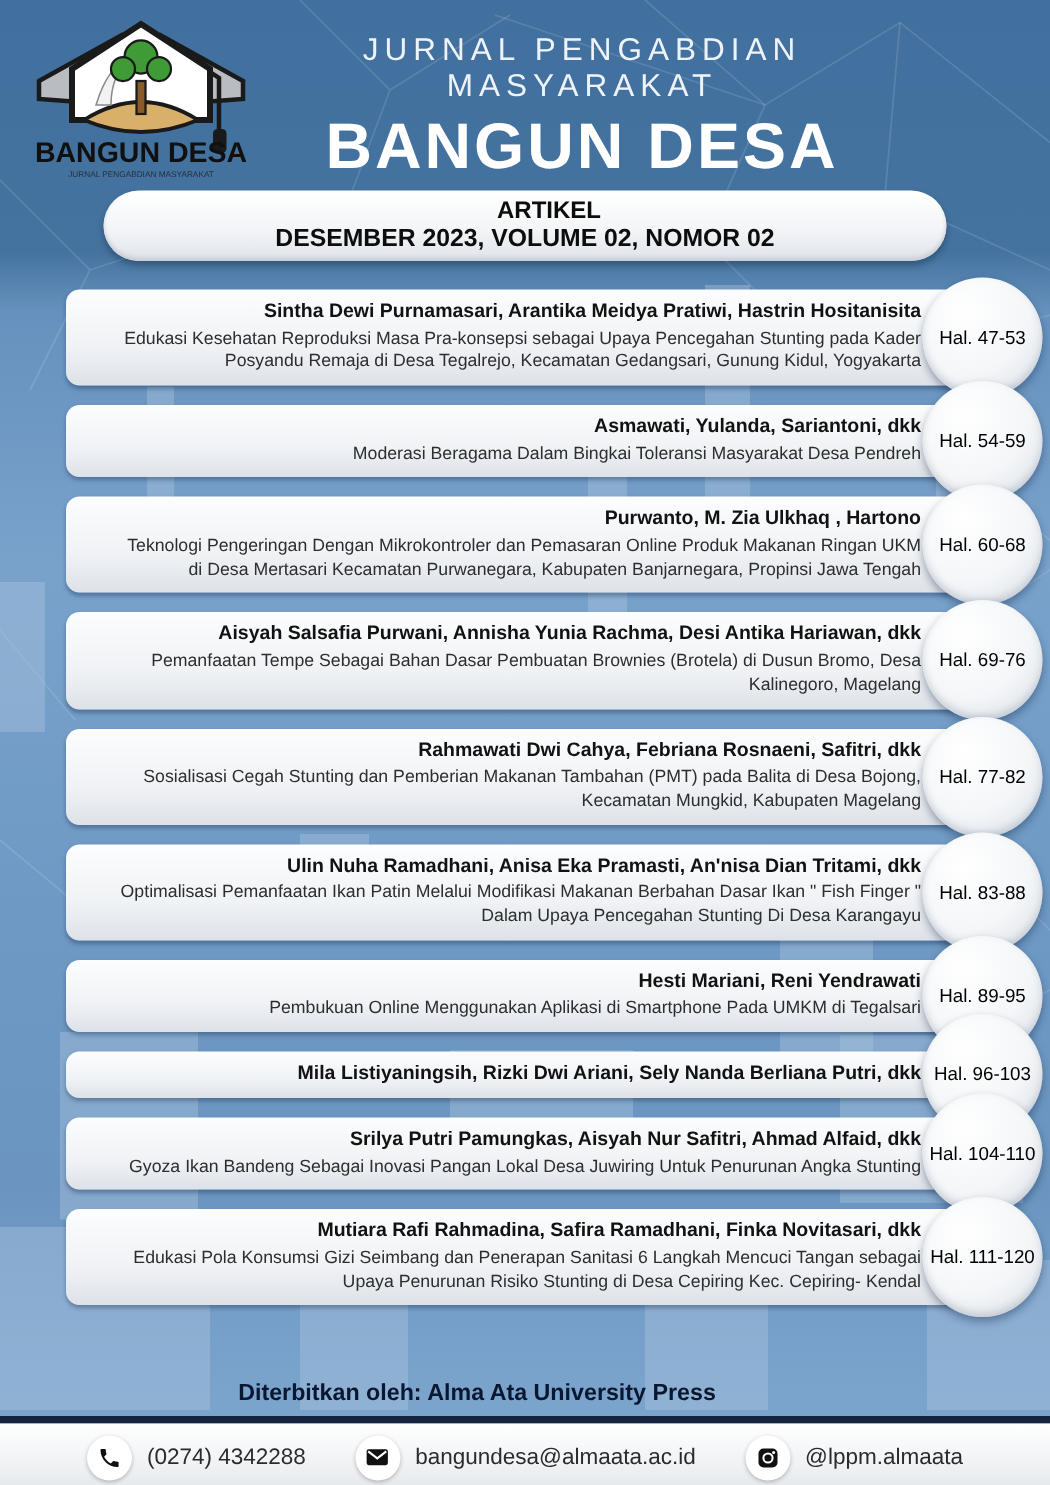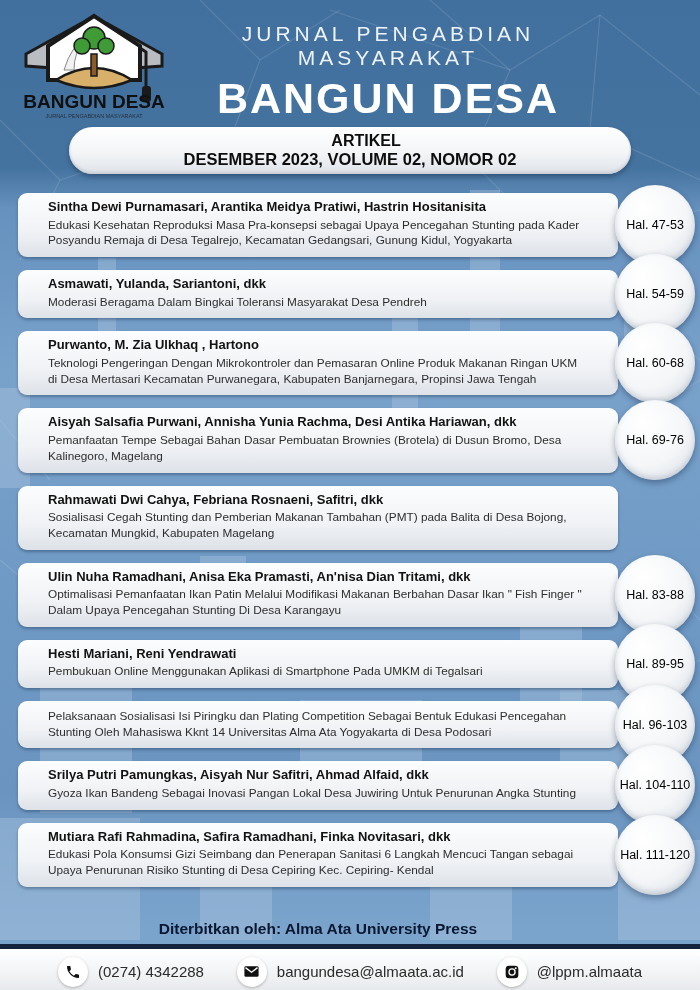--- a/index.html
+++ b/index.html
@@ -22,22 +22,22 @@
   .banner{position:absolute; left:69px; top:127px; width:562px; height:47px; z-index:3;
           border-radius:26px; background:linear-gradient(180deg,#ffffff 0%,#f3f5f7 55%,#dfe3e9 100%);
           box-shadow:0 3px 5px rgba(10,25,50,.35), inset 0 -2px 3px #c8cdd5;
           display:flex; flex-direction:column; justify-content:center; align-items:center;}
   .banner .l1{font-size:16px; font-weight:800; color:#0d0d0d; line-height:1.15;margin-left:32px;}
   .banner .l2{font-size:16.5px; font-weight:800; color:#0d0d0d; line-height:1.15;}
 
   
   .articles{position:absolute; top:193px; left:0; width:700px; z-index:2;}
   .row{position:relative; margin-bottom:13px;}
-  .bar{margin-left:18px; width:600px; box-sizing:border-box;
-       padding:6px 30px 8px; border-radius:9px; text-align:left;
+  .bar{margin-left:44px; width:600px; box-sizing:border-box;
+       padding:6px 30px 8px; border-radius:9px; text-align:right;
        background:linear-gradient(180deg,#fcfdfe 0%,#f0f2f5 60%,#dde2e8 100%);
        box-shadow:0 2px 3px rgba(15,35,65,.35);}
   .authors{font-size:13px; font-weight:700; color:#121212; line-height:1.3;}
   .atitle{font-size:11.8px; color:#2d2d2d; line-height:1.32; margin-top:2px;}
   .badge{position:absolute; right:5px; top:50%; transform:translateY(-50%);
          width:80px; height:80px; border-radius:50%;
          background:radial-gradient(circle at 35% 28%, #ffffff 0%, #f4f6f8 55%, #d8dde4 100%);
          box-shadow:0 3px 6px rgba(15,35,65,.38), inset 0 -3px 5px rgba(160,170,185,.45);
          display:flex; align-items:center; justify-content:center;
          font-size:12.5px; font-weight:400; color:#000;}
@@ -158,41 +158,42 @@
         <div class="atitle">Pemanfaatan Tempe Sebagai Bahan Dasar Pembuatan Brownies (Brotela) di Dusun Bromo, Desa Kalinegoro, Magelang</div>
       </div>
       <div class="badge">Hal. 69-76</div>
     </div>
 
     <div class="row">
       <div class="bar">
         <div class="authors">Rahmawati Dwi Cahya, Febriana Rosnaeni, Safitri, dkk</div>
         <div class="atitle">Sosialisasi Cegah Stunting dan Pemberian Makanan Tambahan (PMT) pada Balita di Desa Bojong, Kecamatan Mungkid, Kabupaten Magelang</div>
       </div>
+      <div class="badge">Hal. 77-82</div>
     </div>
 
     <div class="row">
       <div class="bar">
         <div class="authors">Ulin Nuha Ramadhani, Anisa Eka Pramasti, An'nisa Dian Tritami, dkk</div>
         <div class="atitle">Optimalisasi Pemanfaatan Ikan Patin Melalui Modifikasi Makanan Berbahan Dasar Ikan " Fish Finger " Dalam Upaya Pencegahan Stunting Di Desa Karangayu</div>
       </div>
       <div class="badge">Hal. 83-88</div>
     </div>
 
     <div class="row">
       <div class="bar">
         <div class="authors">Hesti Mariani, Reni Yendrawati</div>
         <div class="atitle">Pembukuan Online Menggunakan Aplikasi di  Smartphone Pada UMKM di Tegalsari</div>
       </div>
       <div class="badge">Hal. 89-95</div>
     </div>
 
     <div class="row">
       <div class="bar">
-        <div class="atitle">Pelaksanaan Sosialisasi Isi Piringku dan Plating Competition Sebagai Bentuk Edukasi Pencegahan Stunting Oleh Mahasiswa Kknt 14 Universitas Alma Ata Yogyakarta di Desa Podosari</div>
+        <div class="authors">Mila Listiyaningsih, Rizki Dwi Ariani, Sely Nanda Berliana Putri, dkk</div>
       </div>
       <div class="badge">Hal. 96-103</div>
     </div>
 
     <div class="row">
       <div class="bar">
         <div class="authors">Srilya Putri Pamungkas, Aisyah Nur Safitri, Ahmad Alfaid, dkk</div>
         <div class="atitle">Gyoza Ikan Bandeng Sebagai Inovasi Pangan Lokal Desa Juwiring Untuk Penurunan Angka Stunting</div>
       </div>
       <div class="badge">Hal. 104-110</div>

